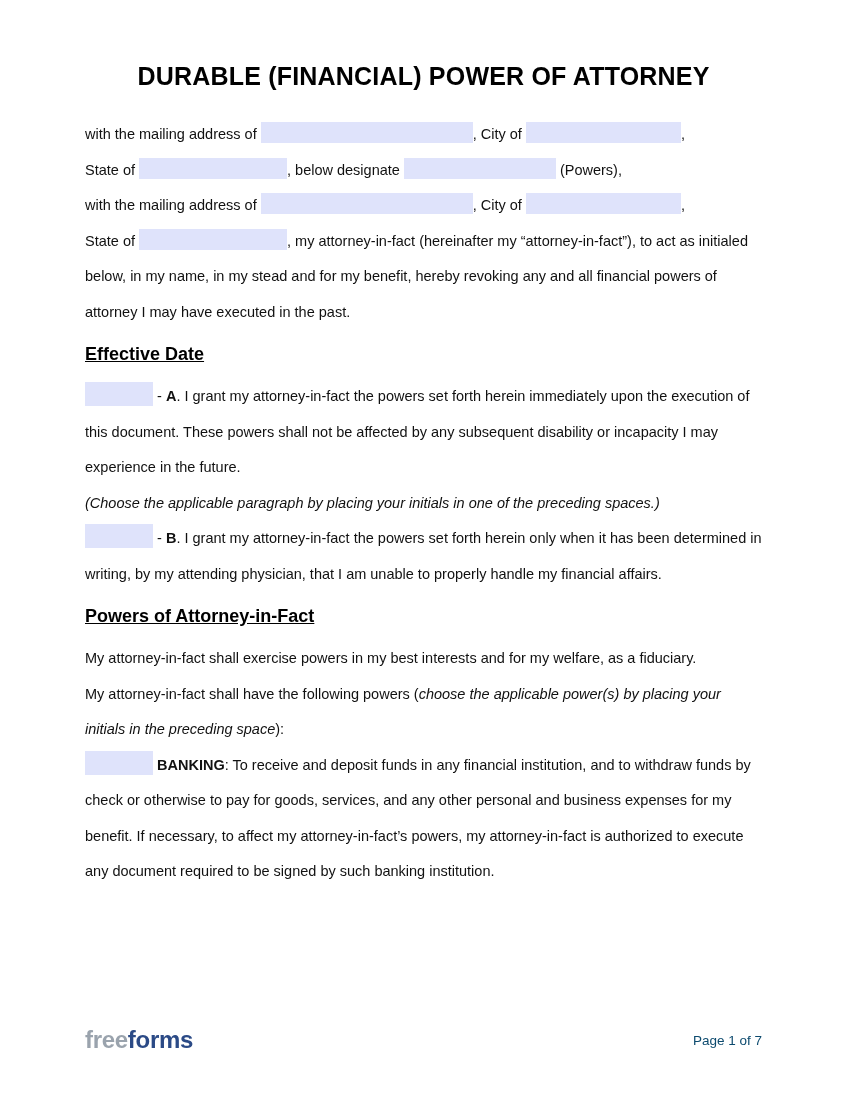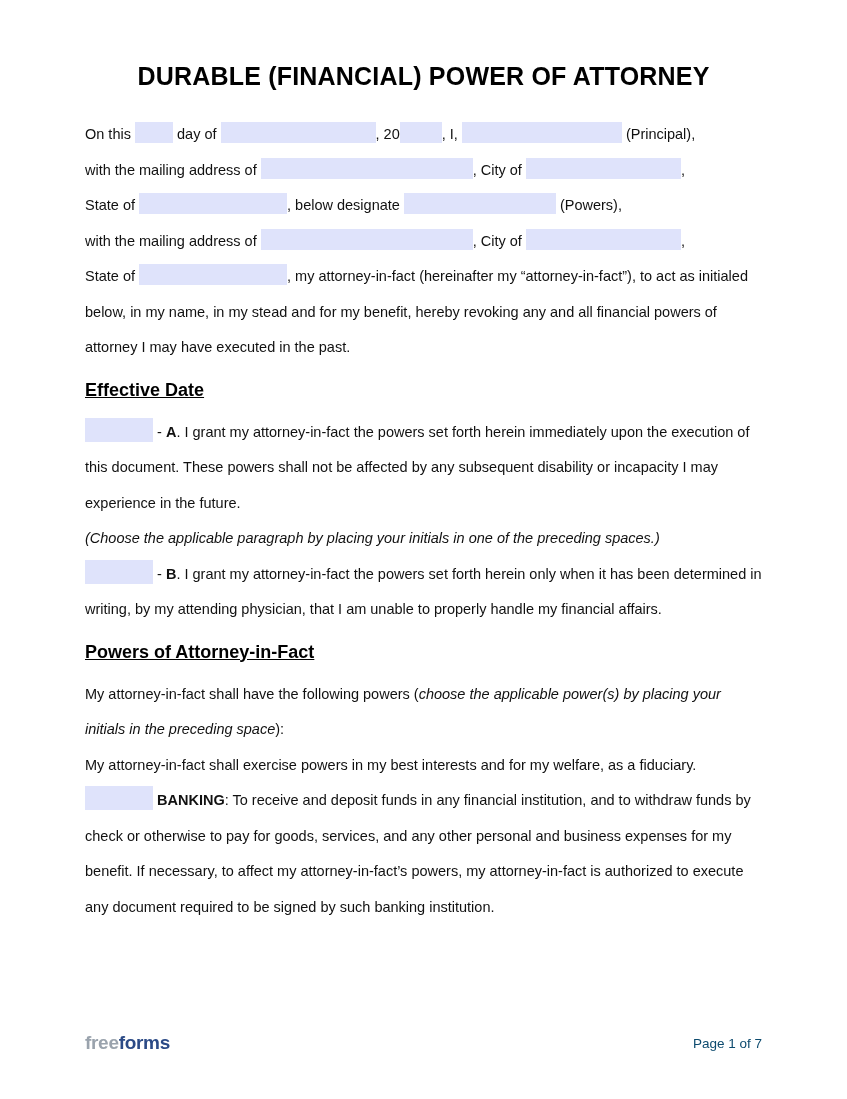--- a/index.html
+++ b/index.html
@@ -74,63 +74,62 @@
   .footer {
     position: absolute;
     left: 85px;
     right: 85px;
     bottom: 52px;
     display: flex;
     align-items: center;
     justify-content: space-between;
   }
   .logo {
-    font-size: 19px;
+    font-size: 24px;
     font-weight: bold;
     letter-spacing: -0.3px;
   }
   .logo .free { color: #9aa3ad; }
   .logo .forms { color: #2b4a86; }
   .page-num {
     font-size: 13.5px;
     color: #0c4a6e;
   }
 </style>
 </head>
 <body>
 
 <div class="page">
   <div class="content">
 
     <h1 class="doc-title">DURABLE (FINANCIAL) POWER OF ATTORNEY</h1>
 
-    <p class="para"><span>On this </span><span class="blank w-day"></span><span> day of </span><span class="blank w-month"></span><span>, 20</span><span class="blank w-year"></span><span>, I, </span><span class="blank w-name"></span><span> (Principal),</span></p>
 
     <p class="para"><span>with the mailing address of </span><span class="blank w-address"></span><span>, City of </span><span class="blank w-city"></span><span>,</span></p>
 
     <p class="para"><span>State of </span><span class="blank w-state"></span><span>, below designate </span><span class="blank w-agent"></span><span> (Powers),</span></p>
 
     <p class="para"><span>with the mailing address of </span><span class="blank w-address"></span><span>, City of </span><span class="blank w-city"></span><span>,</span></p>
 
     <p class="para"><span>State of </span><span class="blank w-state"></span><span>, my attorney-in-fact (hereinafter my “attorney-in-fact”), to act as initialed below, in my name, in my stead and for my benefit, hereby revoking any and all financial powers of attorney I may have executed in the past.</span></p>
 
     <h2 class="section-head">Effective Date</h2>
 
     <p class="para"><span class="blank w-initials"></span><span> - </span><span class="bold">A</span><span>. I grant my attorney-in-fact the powers set forth herein immediately upon the execution of this document. These powers shall not be affected by any subsequent disability or incapacity I may experience in the future.</span></p>
 
     <p class="para italic">(Choose the applicable paragraph by placing your initials in one of the preceding spaces.)</p>
 
 
     <p class="para"><span class="blank w-initials"></span><span> - </span><span class="bold">B</span><span>. I grant my attorney-in-fact the powers set forth herein only when it has been determined in writing, by my attending physician, that I am unable to properly handle my financial affairs.</span></p>
 
     <h2 class="section-head">Powers of Attorney-in-Fact</h2>
 
+    <p class="para">My attorney-in-fact shall exercise powers in my best interests and for my welfare, as a fiduciary.</p>
+
     <p class="para"><span>My attorney-in-fact shall have the following powers (</span><span class="italic">choose the applicable power(s) by placing your initials in the preceding space</span><span>):</span></p>
-
-    <p class="para">My attorney-in-fact shall exercise powers in my best interests and for my welfare, as a fiduciary.</p>
 
     <p class="para"><span class="blank w-initials"></span><span class="bold">&nbsp;BANKING</span><span>: To receive and deposit funds in any financial institution, and to withdraw funds by check or otherwise to pay for goods, services, and any other personal and business expenses for my benefit.  If necessary, to affect my attorney-in-fact’s powers, my attorney-in-fact is authorized to execute any document required to be signed by such banking institution.</span></p>
 
   </div>
 
   <div class="footer">
     <div class="logo"><span class="free">free</span><span class="forms">forms</span></div>
     <div class="page-num">Page 1 of 7</div>
   </div>
 </div>

